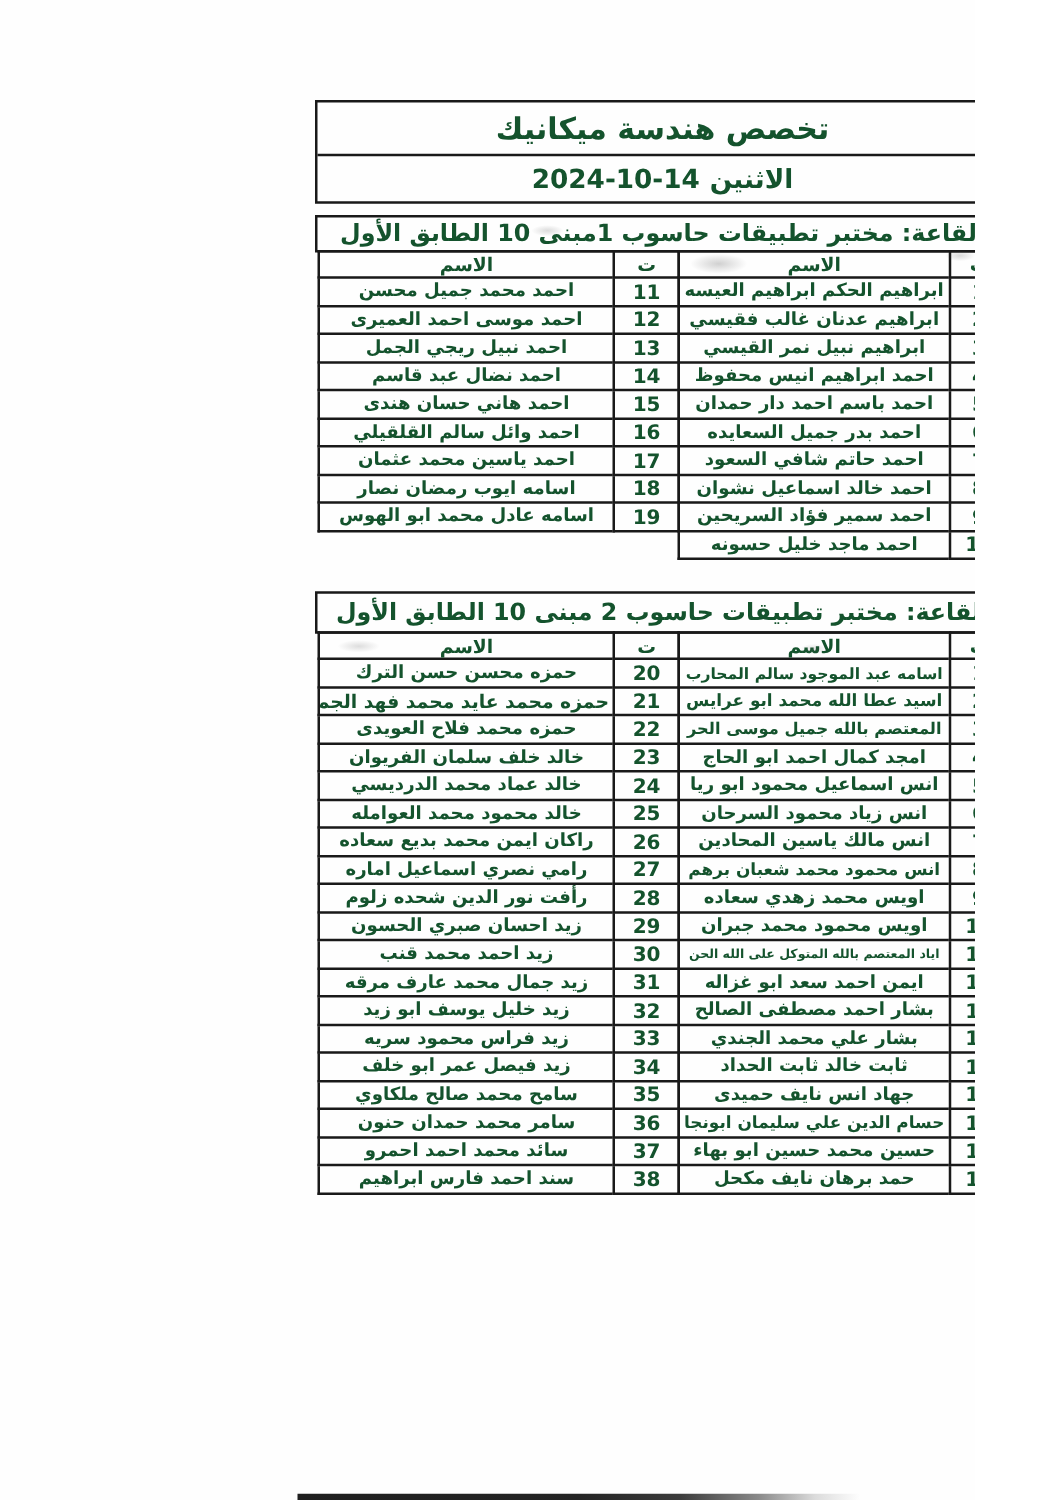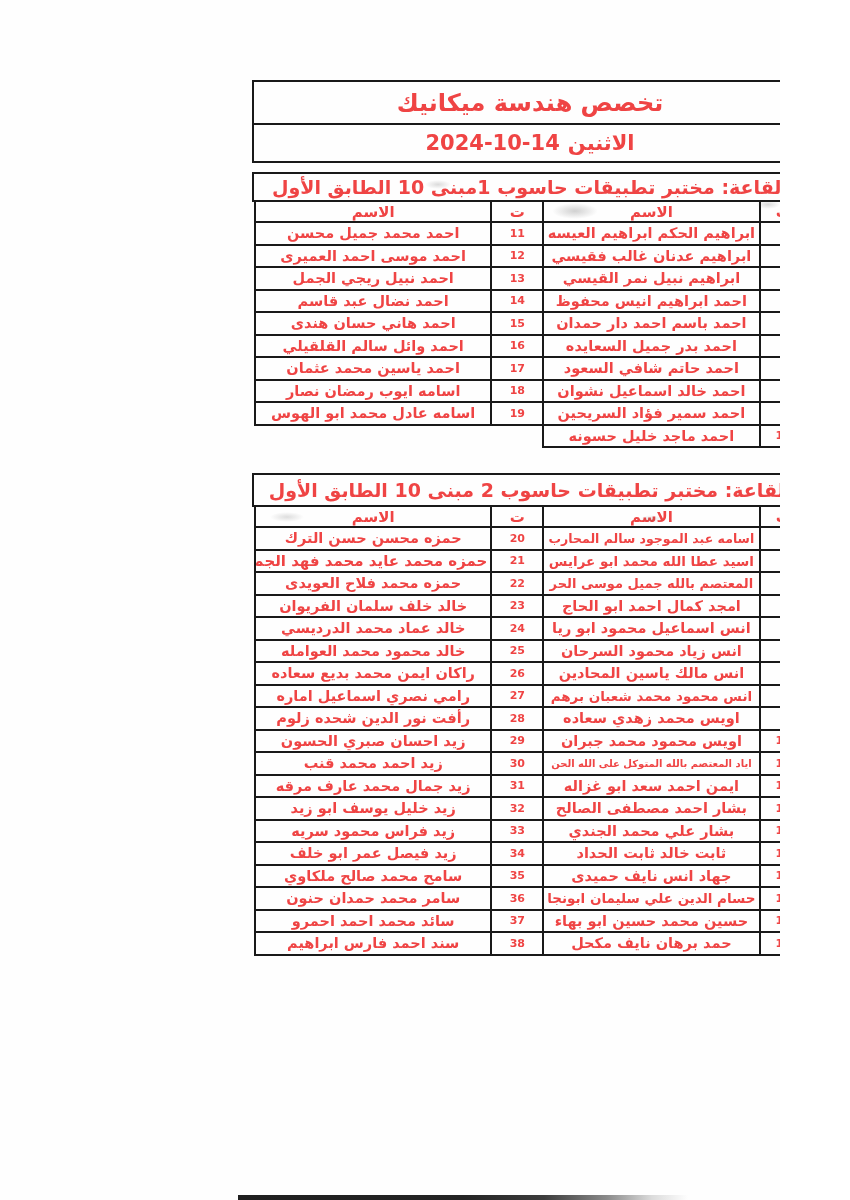--- a/index.html
+++ b/index.html
@@ -1,21 +1,21 @@
 <!DOCTYPE html>
 <html lang="ar"><head>
 <meta charset="utf-8">
 <style>
   html,body{margin:0;padding:0;background:#ffffff;}
   .page{
     position:relative;
     width:780px;height:1200px;
     background:#fefefe;
     font-family:"DejaVu Sans",sans-serif;
-    color:#ef4444;
+    color:#14532d;
     overflow:hidden;
   }
   *{box-sizing:border-box;}
   .content{
     position:absolute;left:252px;top:80px;width:556px;
   }
   
   .top-box{border:2px solid #191919;}
   .top-row{
     display:flex;align-items:center;justify-content:center;
@@ -46,21 +46,21 @@
   table.sub-right{width:47.8%;}
   table.sub-left{width:52.2%;margin-right:-2px;}
   table.sub th,table.sub td{
     border:2px solid #191919;
     padding:0 3px;
     text-align:center;
     vertical-align:middle;
   }
   table.sub th{height:21px;font-size:15px;font-weight:700;}
   table.sub td{height:22.5px;}
-  td.cell-num{font-size:11px;font-weight:700;font-family:"DejaVu Sans",sans-serif;}
+  td.cell-num{font-size:16px;font-weight:700;font-family:"DejaVu Sans",sans-serif;}
   td.cell-name{font-size:14.5px;font-weight:600;white-space:nowrap;overflow:hidden;}
   col.c-num{width:18%;}
   col.c-name{width:82%;}
   
   .scan-strip{
     position:absolute;left:238px;top:1195px;width:450px;height:5.5px;
     background:linear-gradient(90deg,#1f1f1f 0%,#242424 50%,#3c3c3c 68%,#8a8a8a 82%,rgba(140,140,140,0.3) 92%,transparent 100%);
   }
   .noise{position:absolute;border-radius:50%;pointer-events:none;}
   .n1{left:552px;top:203px;width:46px;height:16px;background:radial-gradient(ellipse,rgba(90,90,90,0.28),transparent 70%);}

